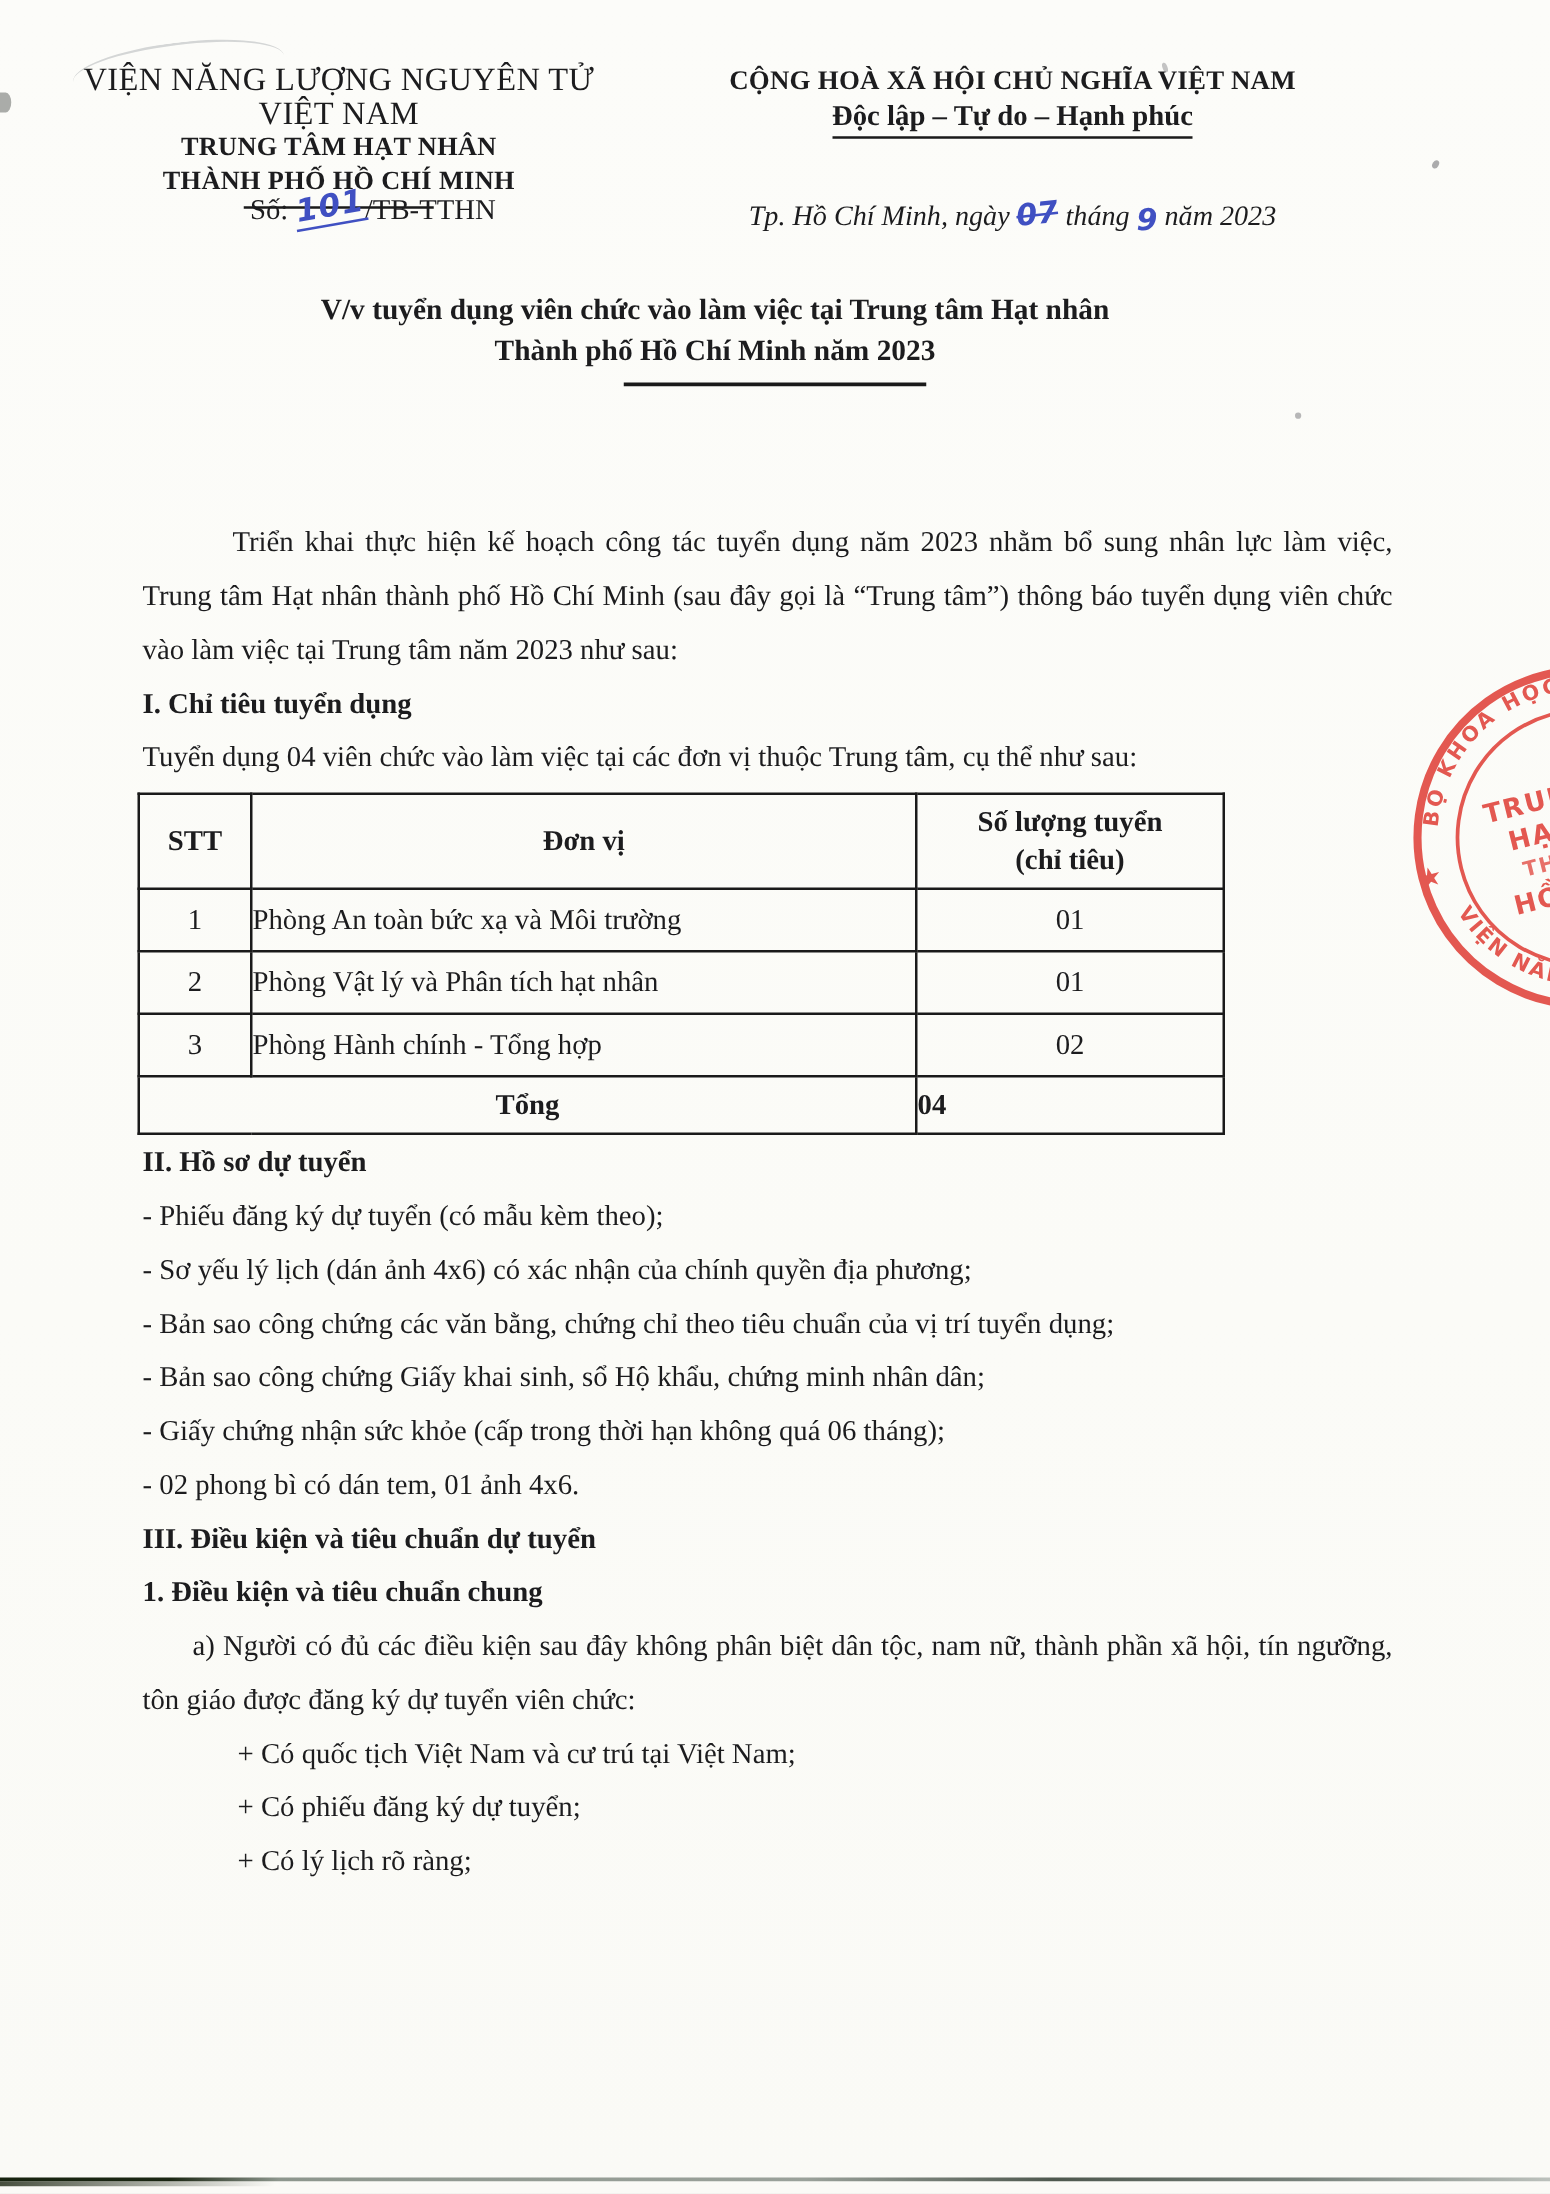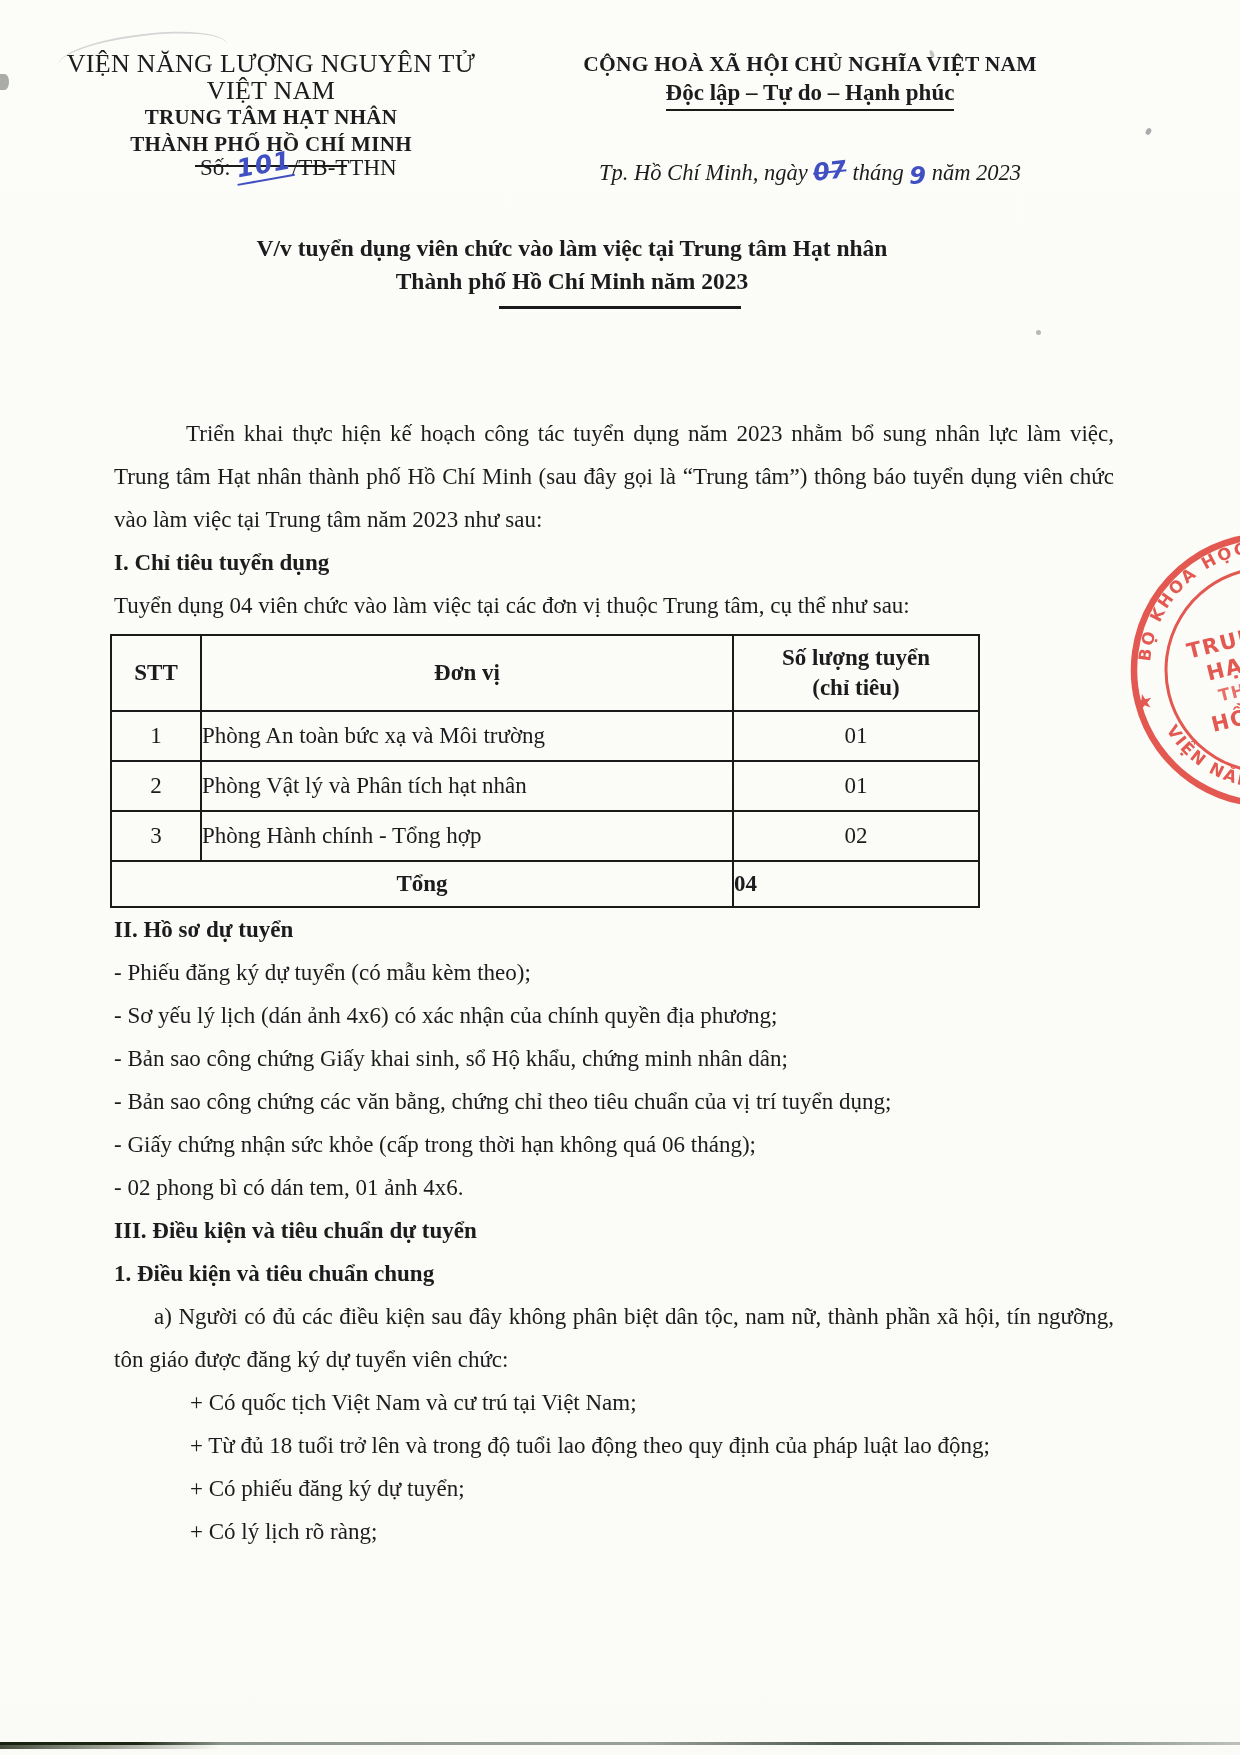--- a/index.html
+++ b/index.html
@@ -137,30 +137,29 @@
       <tr>
         <td class="cell-total-label" colspan="2">Tổng</td>
         <td class="cell-total-value">04</td>
       </tr>
     </tbody>
       </table>
 
     <p class="h-bold mt10">II. Hồ sơ dự tuyển</p>
     <p class="dash-item">- Phiếu đăng ký dự tuyển (có mẫu kèm theo);</p>
     <p class="dash-item">- Sơ yếu lý lịch (dán ảnh 4x6) có xác nhận của chính quyền địa phương;</p>
+    <p class="dash-item">- Bản sao công chứng các văn bằng, chứng chỉ theo tiêu chuẩn của vị trí tuyển dụng;</p>
     <p class="dash-item">- Bản sao công chứng Giấy khai sinh, sổ Hộ khẩu, chứng minh nhân dân;</p>
-    <p class="dash-item">- Bản sao công chứng các văn bằng, chứng chỉ theo tiêu chuẩn của vị trí tuyển dụng;</p>
     <p class="dash-item">- Giấy chứng nhận sức khỏe (cấp trong thời hạn không quá 06 tháng);</p>
     <p class="dash-item">- 02 phong bì có dán tem, 01 ảnh 4x6.</p>
 
     <p class="h-bold mt10">III. Điều kiện và tiêu chuẩn dự tuyển</p>
     <p class="h-bold">1. Điều kiện và tiêu chuẩn chung</p>
     <p class="indent-a mt6">a) Người có đủ các điều kiện sau đây không phân biệt dân tộc, nam nữ, thành phần xã hội, tín ngưỡng, tôn giáo được đăng ký dự tuyển viên chức:</p>
     <p class="indent-plus">+ Có quốc tịch Việt Nam và cư trú tại Việt Nam;</p>
-    <p class="indent-plus">+ Từ đủ 18 tuổi trở lên và trong độ tuổi lao động theo quy định của pháp luật lao động;</p>
     <p class="indent-plus">+ Có phiếu đăng ký dự tuyển;</p>
     <p class="indent-plus">+ Có lý lịch rõ ràng;</p>
   </div>
 
   <svg class="stamp" viewBox="0 0 380 380" xmlns="http://www.w3.org/2000/svg">
     <g transform="rotate(-14 190 190)" fill="#e1473f" font-family="DejaVu Sans, sans-serif" font-weight="bold">
       <circle cx="190" cy="190" r="134" fill="none" stroke="#e1473f" stroke-width="6.5"></circle>
       <circle cx="190" cy="190" r="102" fill="none" stroke="#e1473f" stroke-width="3"></circle>
       <defs>
         <path id="arcTop" d="M 76 159.5 A 118 118 0 0 1 304 159.5"></path>

